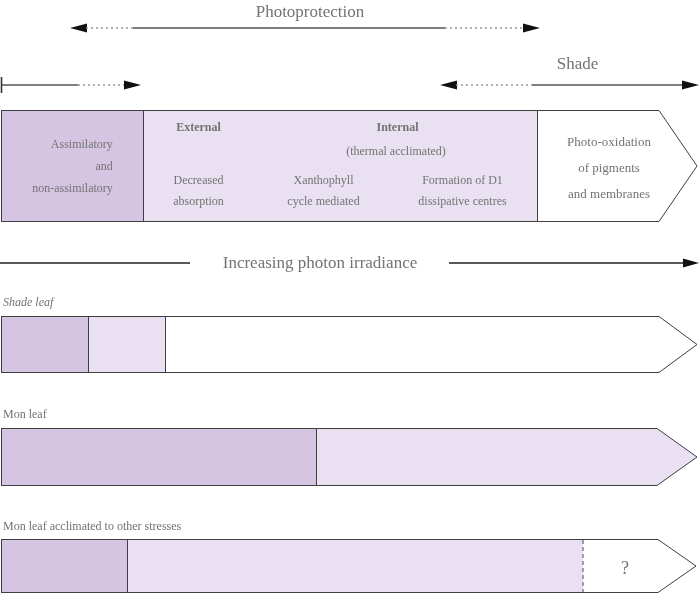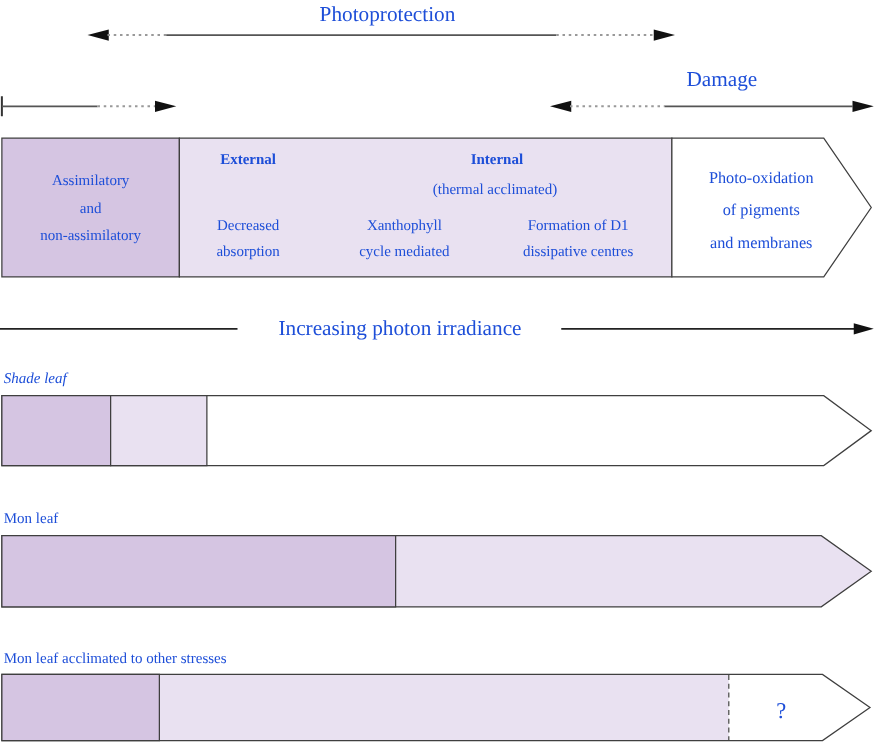--- a/index.html
+++ b/index.html
@@ -1,18 +1,18 @@
 <!DOCTYPE html>
 <html><head>
 <meta charset="utf-8">
 <style>
   html,body{margin:0;padding:0;background:#ffffff;}
   .stage{
     position:relative;width:700px;height:597px;background:#ffffff;
-    font-family:"Liberation Serif","DejaVu Serif",serif;color:#1d4ed8;
+    font-family:"Liberation Serif","DejaVu Serif",serif;color:#737373;
     overflow:hidden;
   }
   .stage svg{position:absolute;left:0;top:0;}
   .lbl{position:absolute;white-space:pre-line;line-height:21px;font-size:12px;}
   .ctr{text-align:center;}
   .t17{font-size:17px;}
   .bold{font-weight:bold;}
   .headcell{line-height:21px;}
   .photoox{line-height:26px;font-size:13px;}
   .assim{display:flex;align-items:center;justify-content:center;line-height:22px;}
@@ -74,23 +74,23 @@
       <polygon points="1.5,539.5 658,539.5 696,566 658,592.5 1.5,592.5" fill="#ffffff" stroke="#3f3f3f"></polygon>
       <rect x="127.5" y="540" width="455.5" height="52" fill="#e9e1f1"></rect>
       <rect x="1.5" y="539.5" width="126" height="53" fill="#d5c5e2" stroke="#3f3f3f"></rect>
       <line x1="583" y1="540" x2="583" y2="592" stroke="#666" stroke-width="1.2" stroke-dasharray="4,3"></line>
     </g>
   </svg>
 
   <div class="lbl ctr t17" style="left:180px;top:1px;width:260px;">Photoprotection</div>
 
 
-  <div class="lbl ctr t17" style="left:505px;top:53px;width:145px;">Damage</div>
+  <div class="lbl ctr t17" style="left:505px;top:53px;width:145px;">Shade</div>
 
-  <div class="lbl ctr assim" style="left:2px;top:110px;width:141px;height:111px;">Assimilatory
+  <div class="lbl ctr assim" style="left:2px;top:110px;width:141px;height:111px;text-align:right;">Assimilatory
 and
 non-assimilatory</div>
 
   <div class="lbl ctr bold headcell" style="left:146px;top:117px;width:105px;">External</div>
 
   <div class="lbl ctr headcell" style="left:141px;top:170px;width:115px;">Decreased
 absorption</div>
 
   <div class="lbl ctr bold headcell" style="left:305px;top:117px;width:185px;">Internal</div>
 

